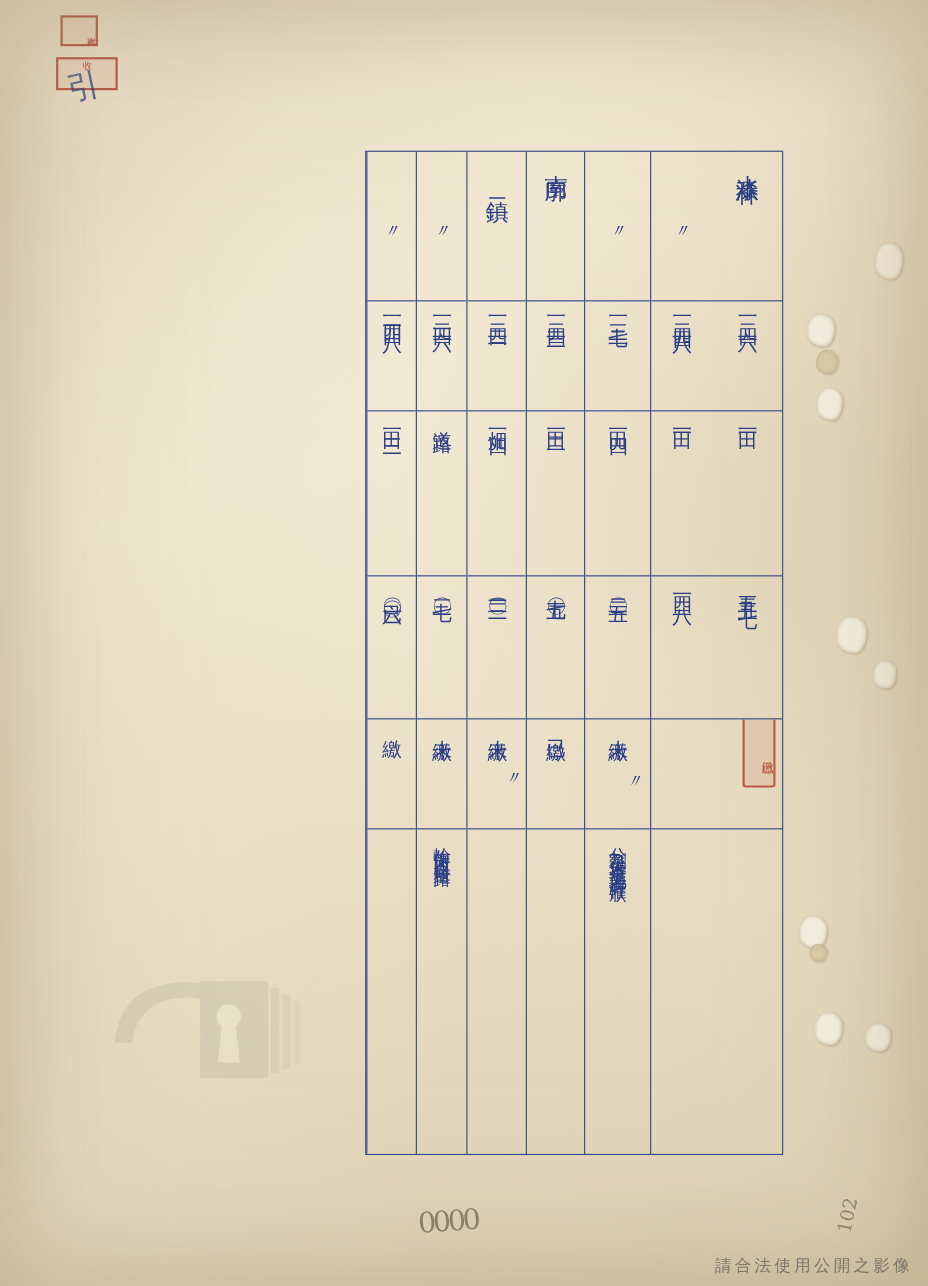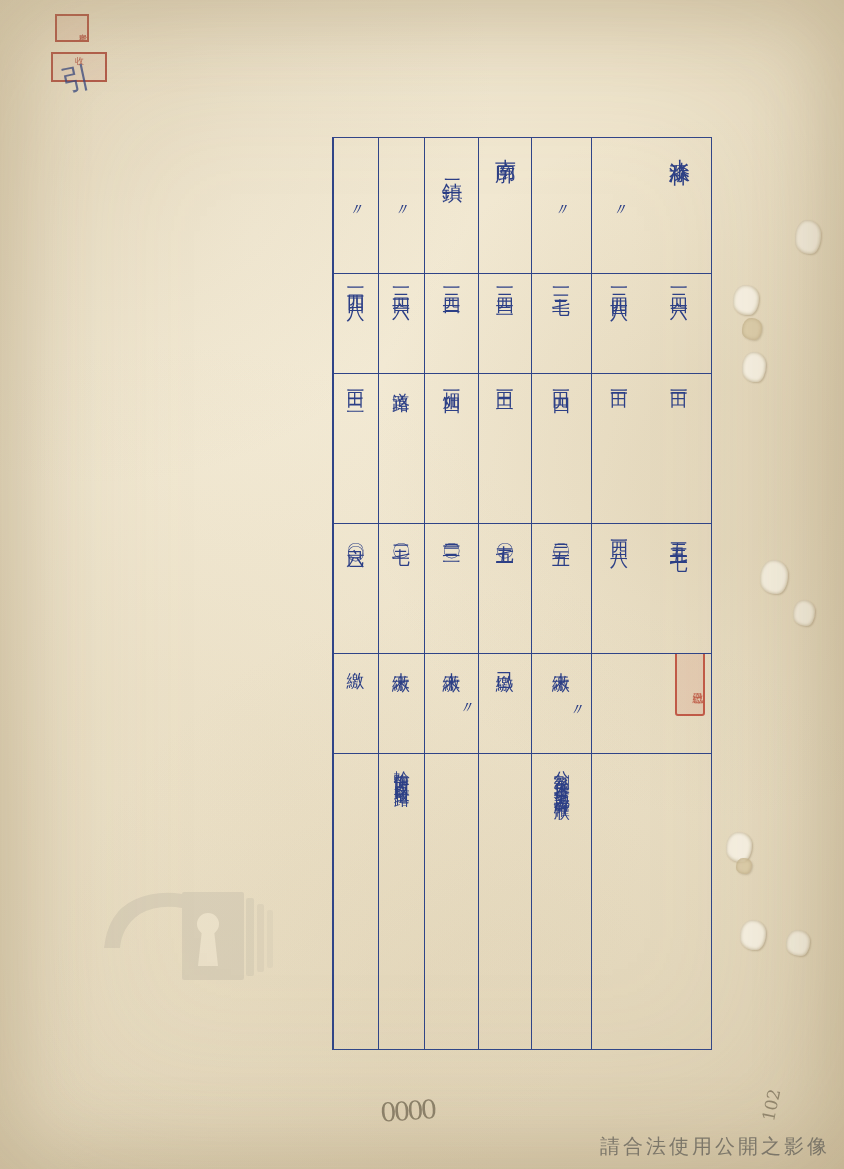--- a/index.html
+++ b/index.html
@@ -204,21 +204,21 @@
     color: #6d6450;
     transform: rotate(-78deg);
     opacity: 0.7;
   }
 
   
   #footer-text {
     position: absolute;
     right: 14px;
     bottom: 9px;
-    font-size: 20px;
+    font-size: 15px;
     color: #6e6a60;
     letter-spacing: 3px;
     font-family: Liberation Serif, serif;
     opacity: 0.85;
     margin-top: 35px;
   }
 </style>
 </head>
 <body>
 

